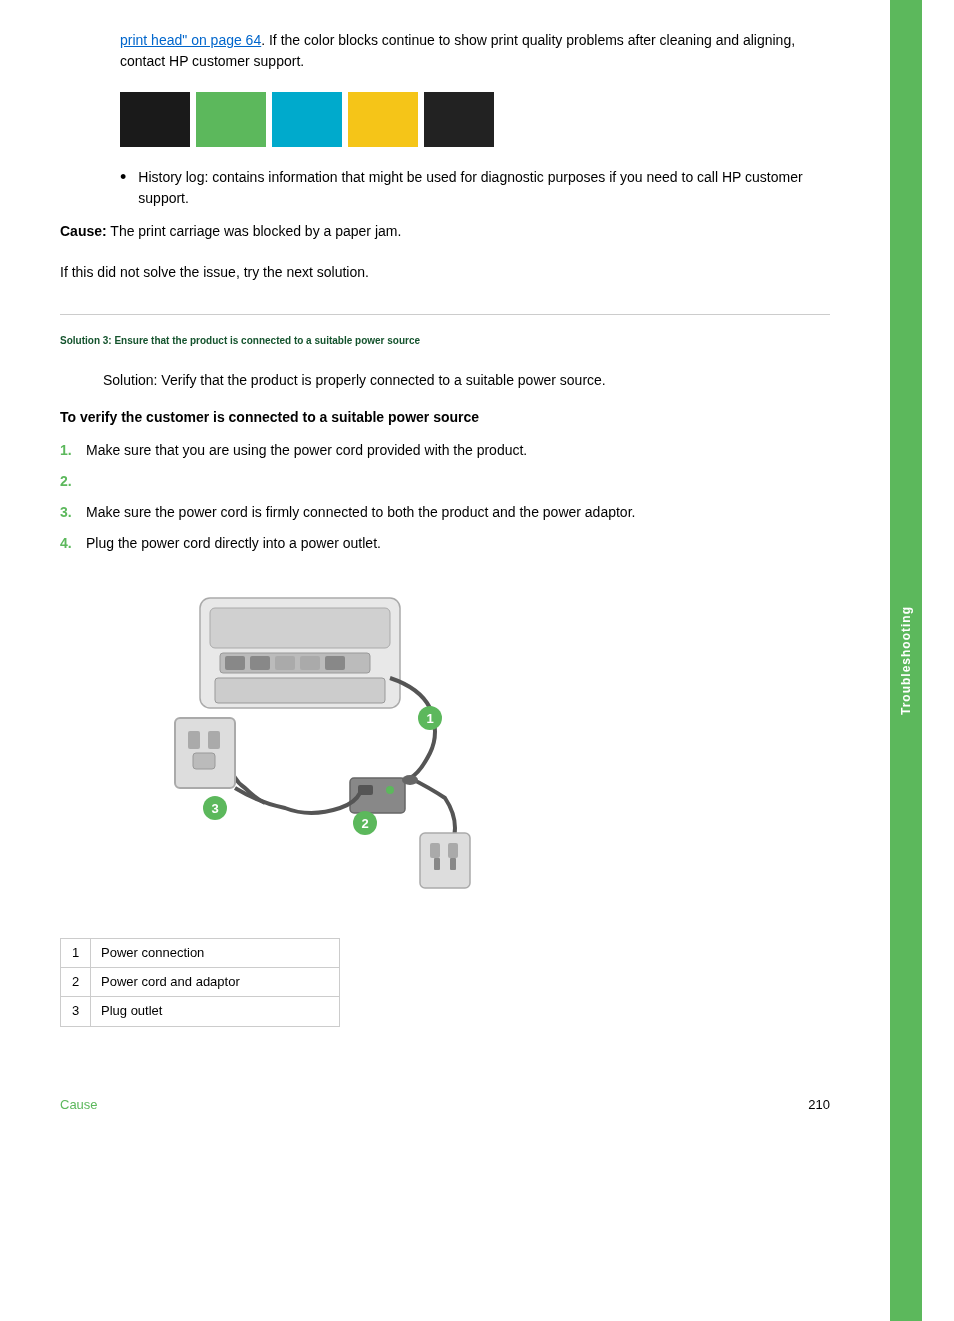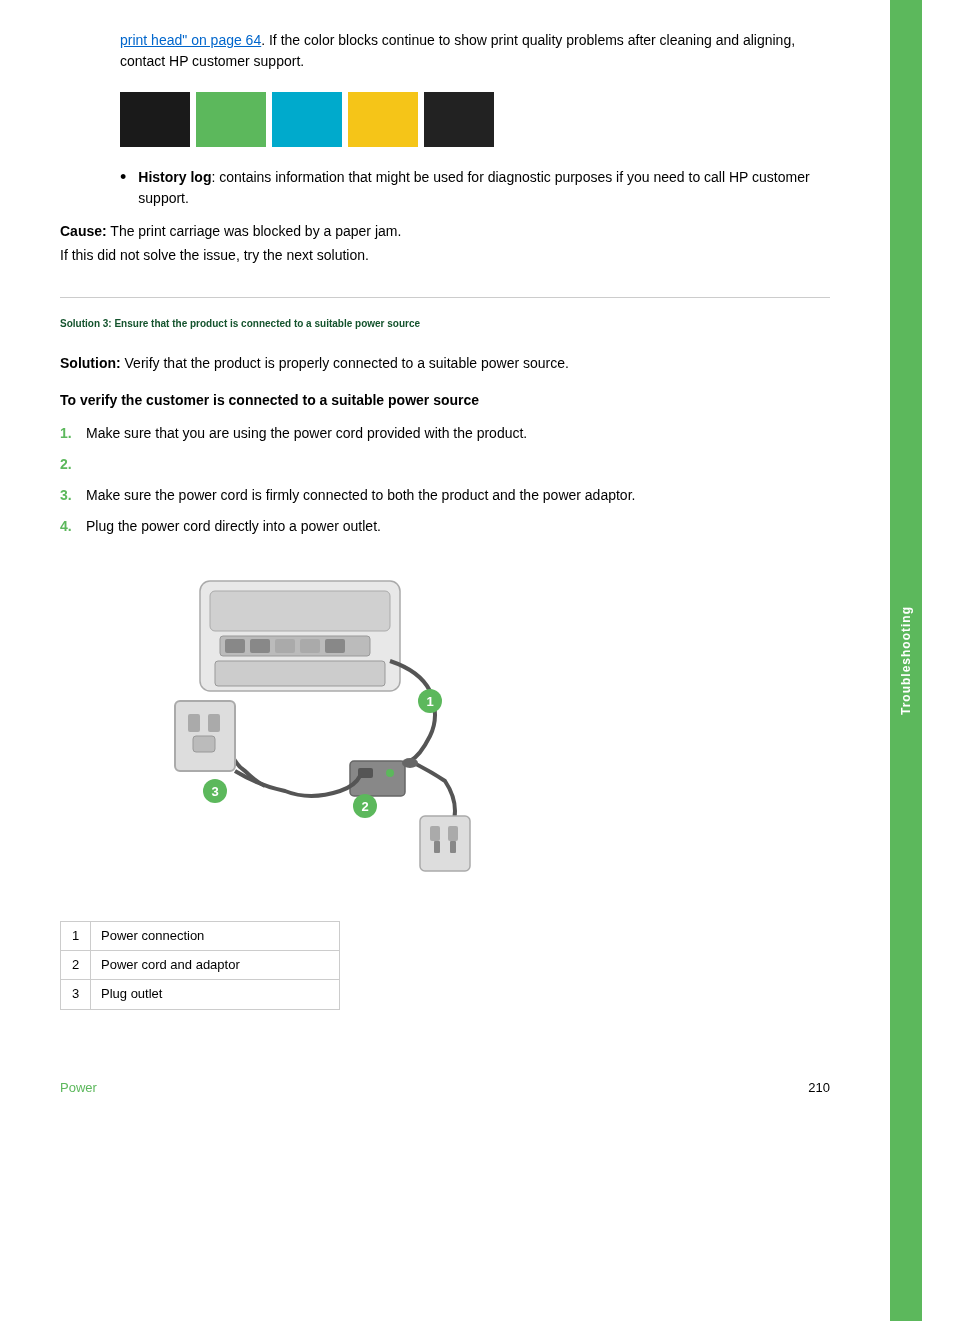--- a/index.html
+++ b/index.html
@@ -77,25 +77,25 @@
     }
 
     .bullet-dot {
       margin-right: 12px;
       font-size: 18px;
       line-height: 1.2;
       flex-shrink: 0;
     }
 
     .bullet-text strong {
-      font-weight: bold;
+      font-weight: normal;
     }
 
     .cause-line {
-      margin: 12px 0 3px 0;
+      margin: 12px 0 20px 0;
       line-height: 1.5;
     }
 
     .cause-label {
       font-weight: bold;
     }
 
     .next-solution-text {
       margin-bottom: 31px;
       line-height: 1.5;
@@ -113,21 +113,22 @@
       font-size: 10px;
       margin-bottom: 24px;
     }
 
     .solution-body {
       margin-bottom: 16px;
       line-height: 1.5;
     }
 
     .solution-label {
-      font-weight: bold;
+      font-weight: normal;
+      margin-left: 43px;
     }
 
     .sub-section-header {
       font-weight: bold;
       margin-bottom: 12px;
       line-height: 1.5;
     }
 
     .numbered-list {
       list-style: none;
@@ -326,21 +327,21 @@
         <td>Power cord and adaptor</td>
       </tr>
       <tr>
         <td>3</td>
         <td>Plug outlet</td>
       </tr>
     </tbody>
       </table>
 
     <div class="page-footer" style="margin-top: 60px;">
-      <span class="errors-label">Power</span>
+      <span class="errors-label">Cause</span>
       <span class="page-number">210</span>
     </div>
 
   </div>
 
   <div class="right-sidebar">
     <span class="sidebar-label">Troubleshooting</span>
   </div>
 </div>
 

